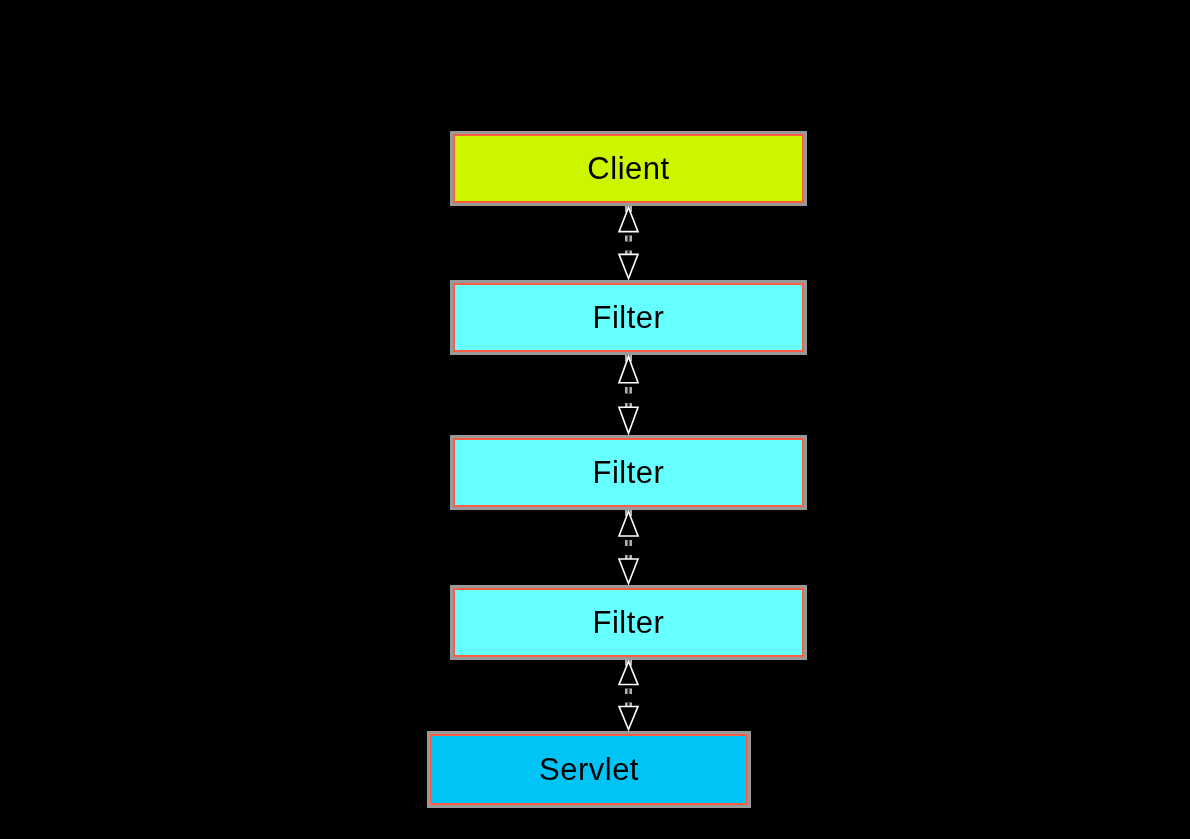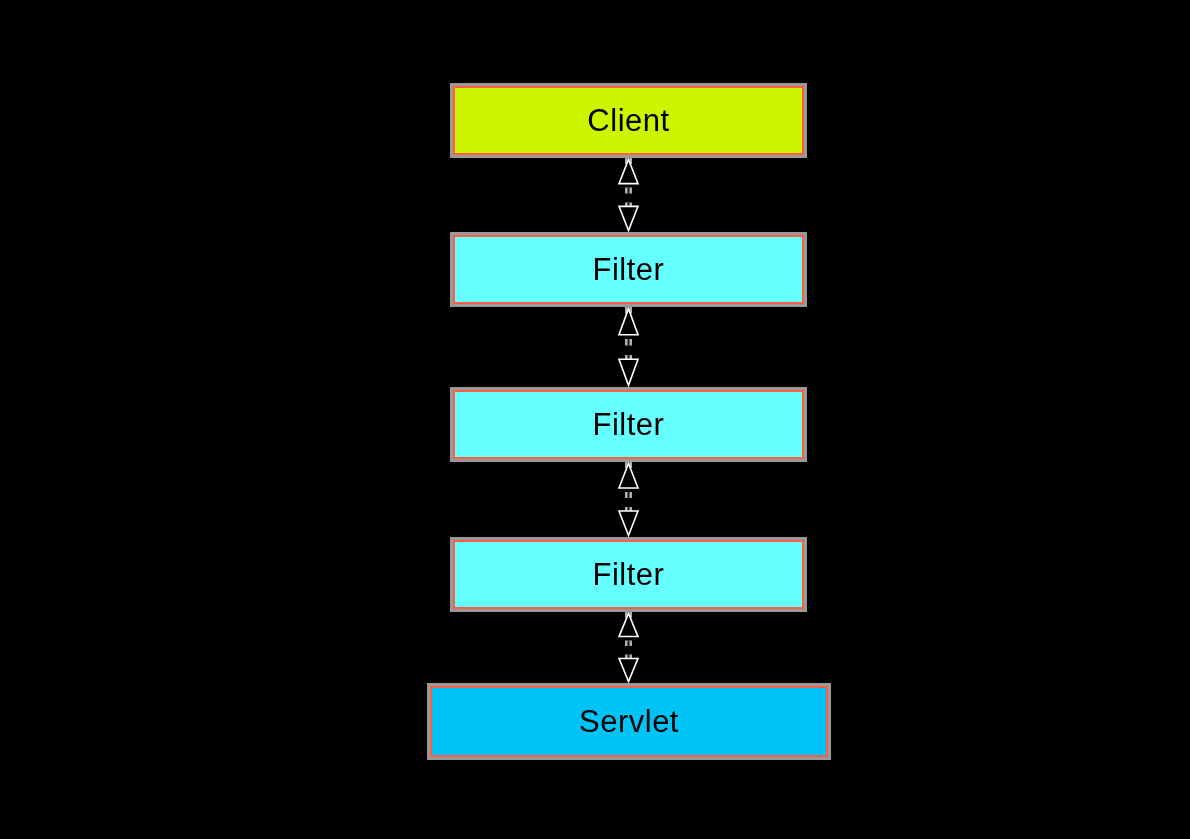--- a/index.html
+++ b/index.html
@@ -10,40 +10,41 @@
     width: 1190px;
     height: 839px;
     background: #000000;
     position: relative;
     overflow: hidden;
     font-family: "Liberation Sans", sans-serif;
   }
   .diagram {
     position: absolute;
     inset: 0;
+    margin-top: 48px;
   }
   .node {
     position: absolute;
     box-sizing: border-box;
     border: 3px solid #999999;
     box-shadow: inset 0 0 0 2px #ff5e45;
     display: flex;
     align-items: center;
     justify-content: center;
     color: #000000;
     font-size: 31px;
     letter-spacing: 0.5px;
   }
   .node span { display: inline-block; }
   
   .n-client  { left: 450px; top: 83px;  width: 357px; height: 75px; }
   .n-filter1 { left: 450px; top: 232px; width: 357px; height: 75px; }
   .n-filter2 { left: 450px; top: 387px; width: 357px; height: 75px; }
   .n-filter3 { left: 450px; top: 537px; width: 357px; height: 75px; }
-  .n-servlet { left: 427px; top: 683px; width: 404px; height: 77px; }
+  .n-servlet { left: 427px; top: 683px; width: 324px; height: 77px; }
 
   .connector {
     position: absolute;
     left: 608px;
     width: 41px;
   }
   .c1 { top: 158px; height: 74px; }
   .c2 { top: 307px; height: 80px; }
   .c3 { top: 462px; height: 75px; }
   .c4 { top: 612px; height: 71px; }

